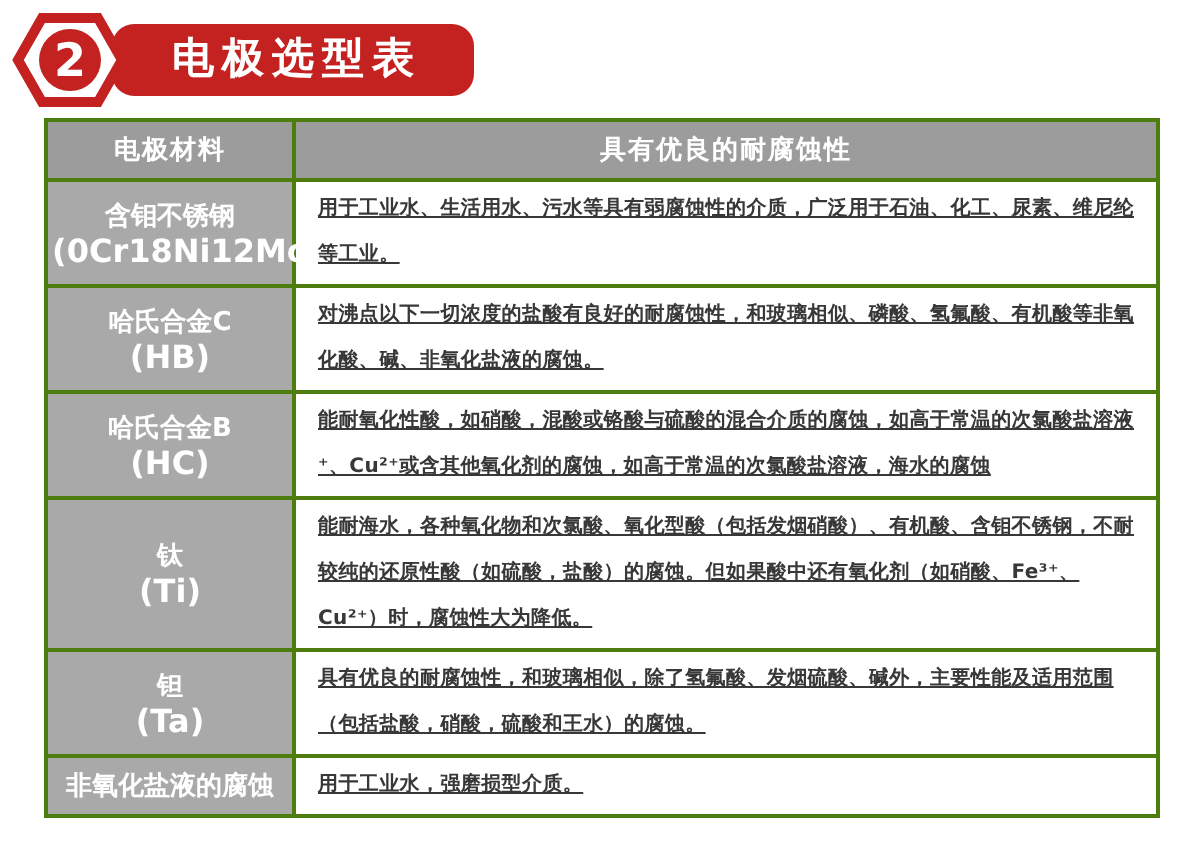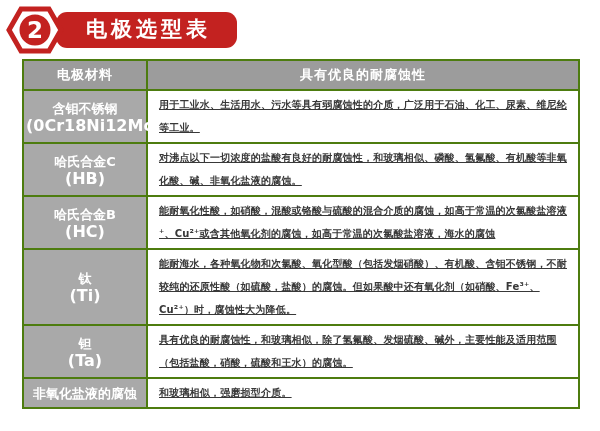--- a/index.html
+++ b/index.html
@@ -140,17 +140,17 @@
         <div>钽</div>
         <div class="sub">(Ta)</div>
       </td>
       <td class="desc">具有优良的耐腐蚀性，和玻璃相似，除了氢氟酸、发烟硫酸、碱外，主要性能及适用范围（包括盐酸，硝酸，硫酸和王水）的腐蚀。</td>
     </tr>
     <tr>
       <td class="mat">
         <div>非氧化盐液的腐蚀</div>
         <div class="sub"></div>
       </td>
-      <td class="desc">和玻璃相似，强磨损型介质。</td>
+      <td class="desc">用于工业水，强磨损型介质。</td>
     </tr>
 
   </tbody>
 </table>
 
 </body></html>

